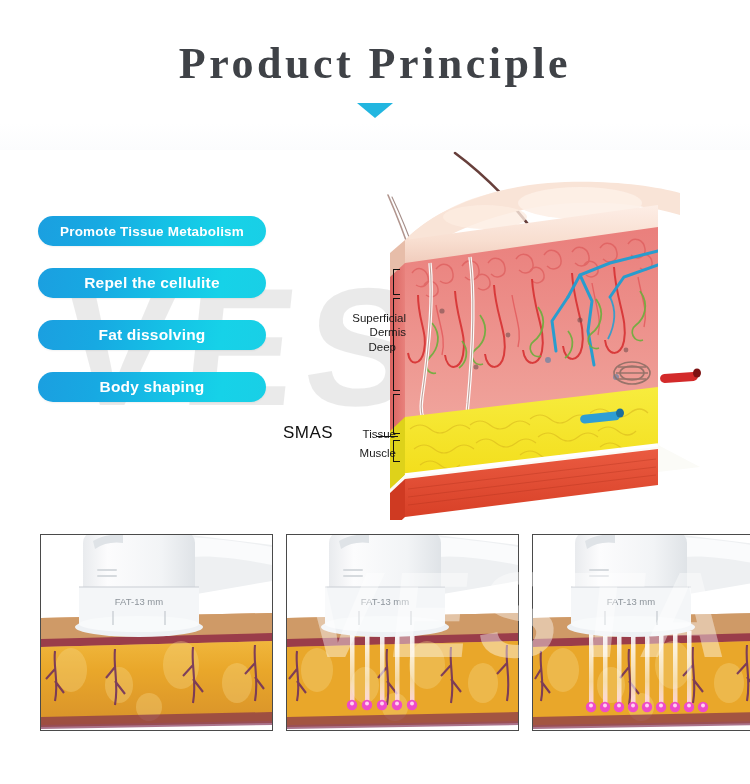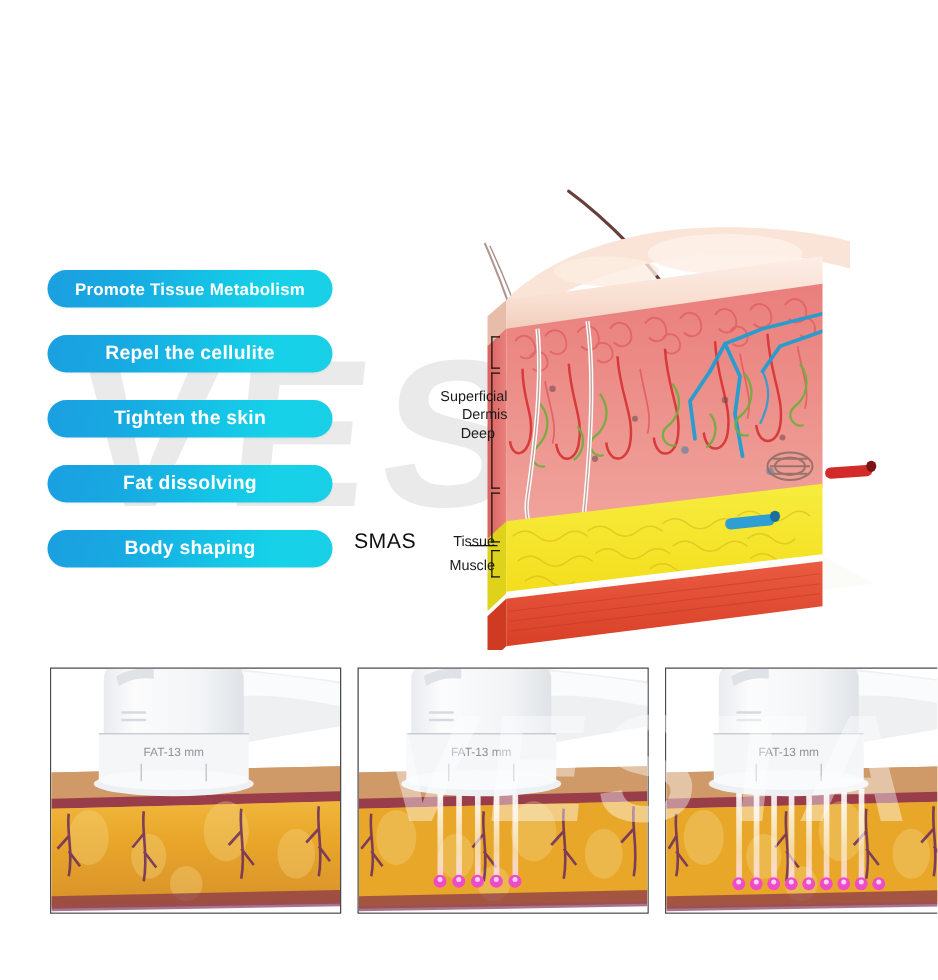--- a/index.html
+++ b/index.html
@@ -81,32 +81,33 @@
   }
   #panel1{ left:12px; }
   #panel2{ left:258px; }
   #panel3{ left:504px; }
 </style>
 </head>
 <body>
 
 <div id="page">
 
+  <div class="hero">
+    <div class="title">Product Principle</div>
+    <div class="caret"></div>
+  </div>
 
   <div class="watermark">VESTA</div>
 
   <div class="pills">
     <div class="pill small">
       <span>Promote Tissue Metabolism</span>
     </div>
     <div class="pill">
       <span>Repel the cellulite</span>
-    </div>
-    <div class="pill">
-      <span>Tighten the skin</span>
     </div>
     <div class="pill">
       <span>Fat dissolving</span>
     </div>
     <div class="pill">
       <span>Body shaping</span>
     </div>
   </div>
 
   <div class="diagram">

